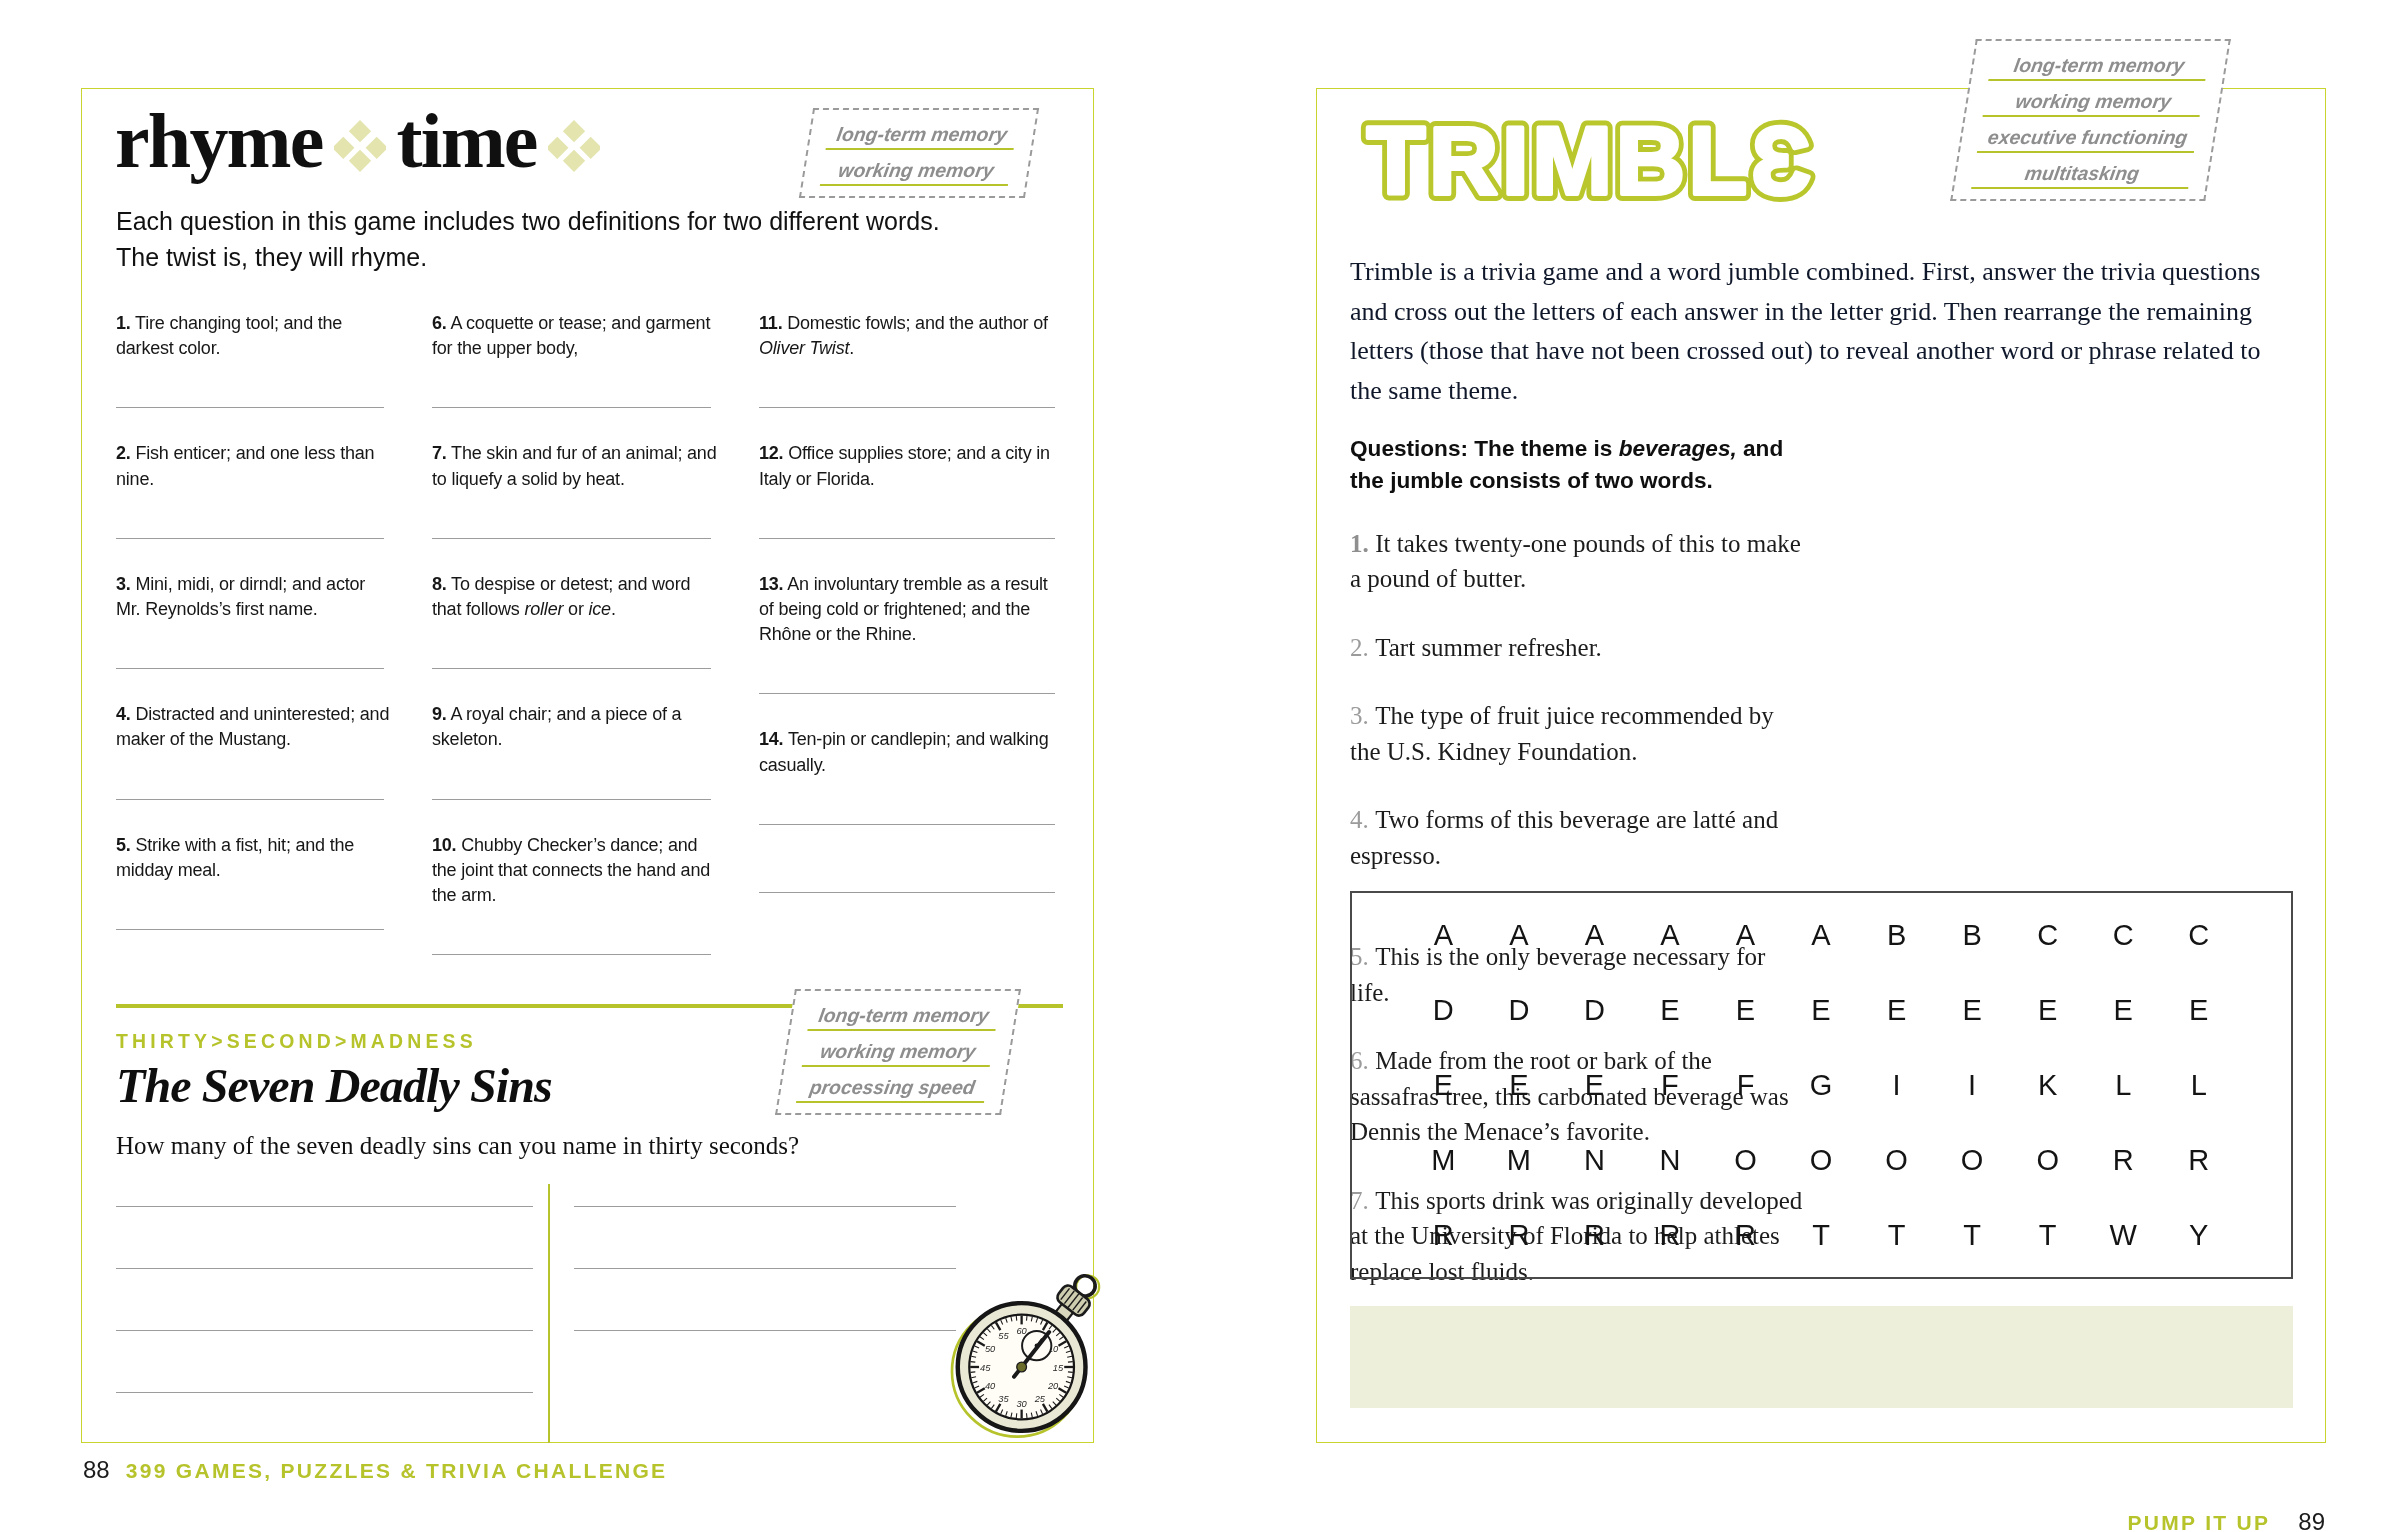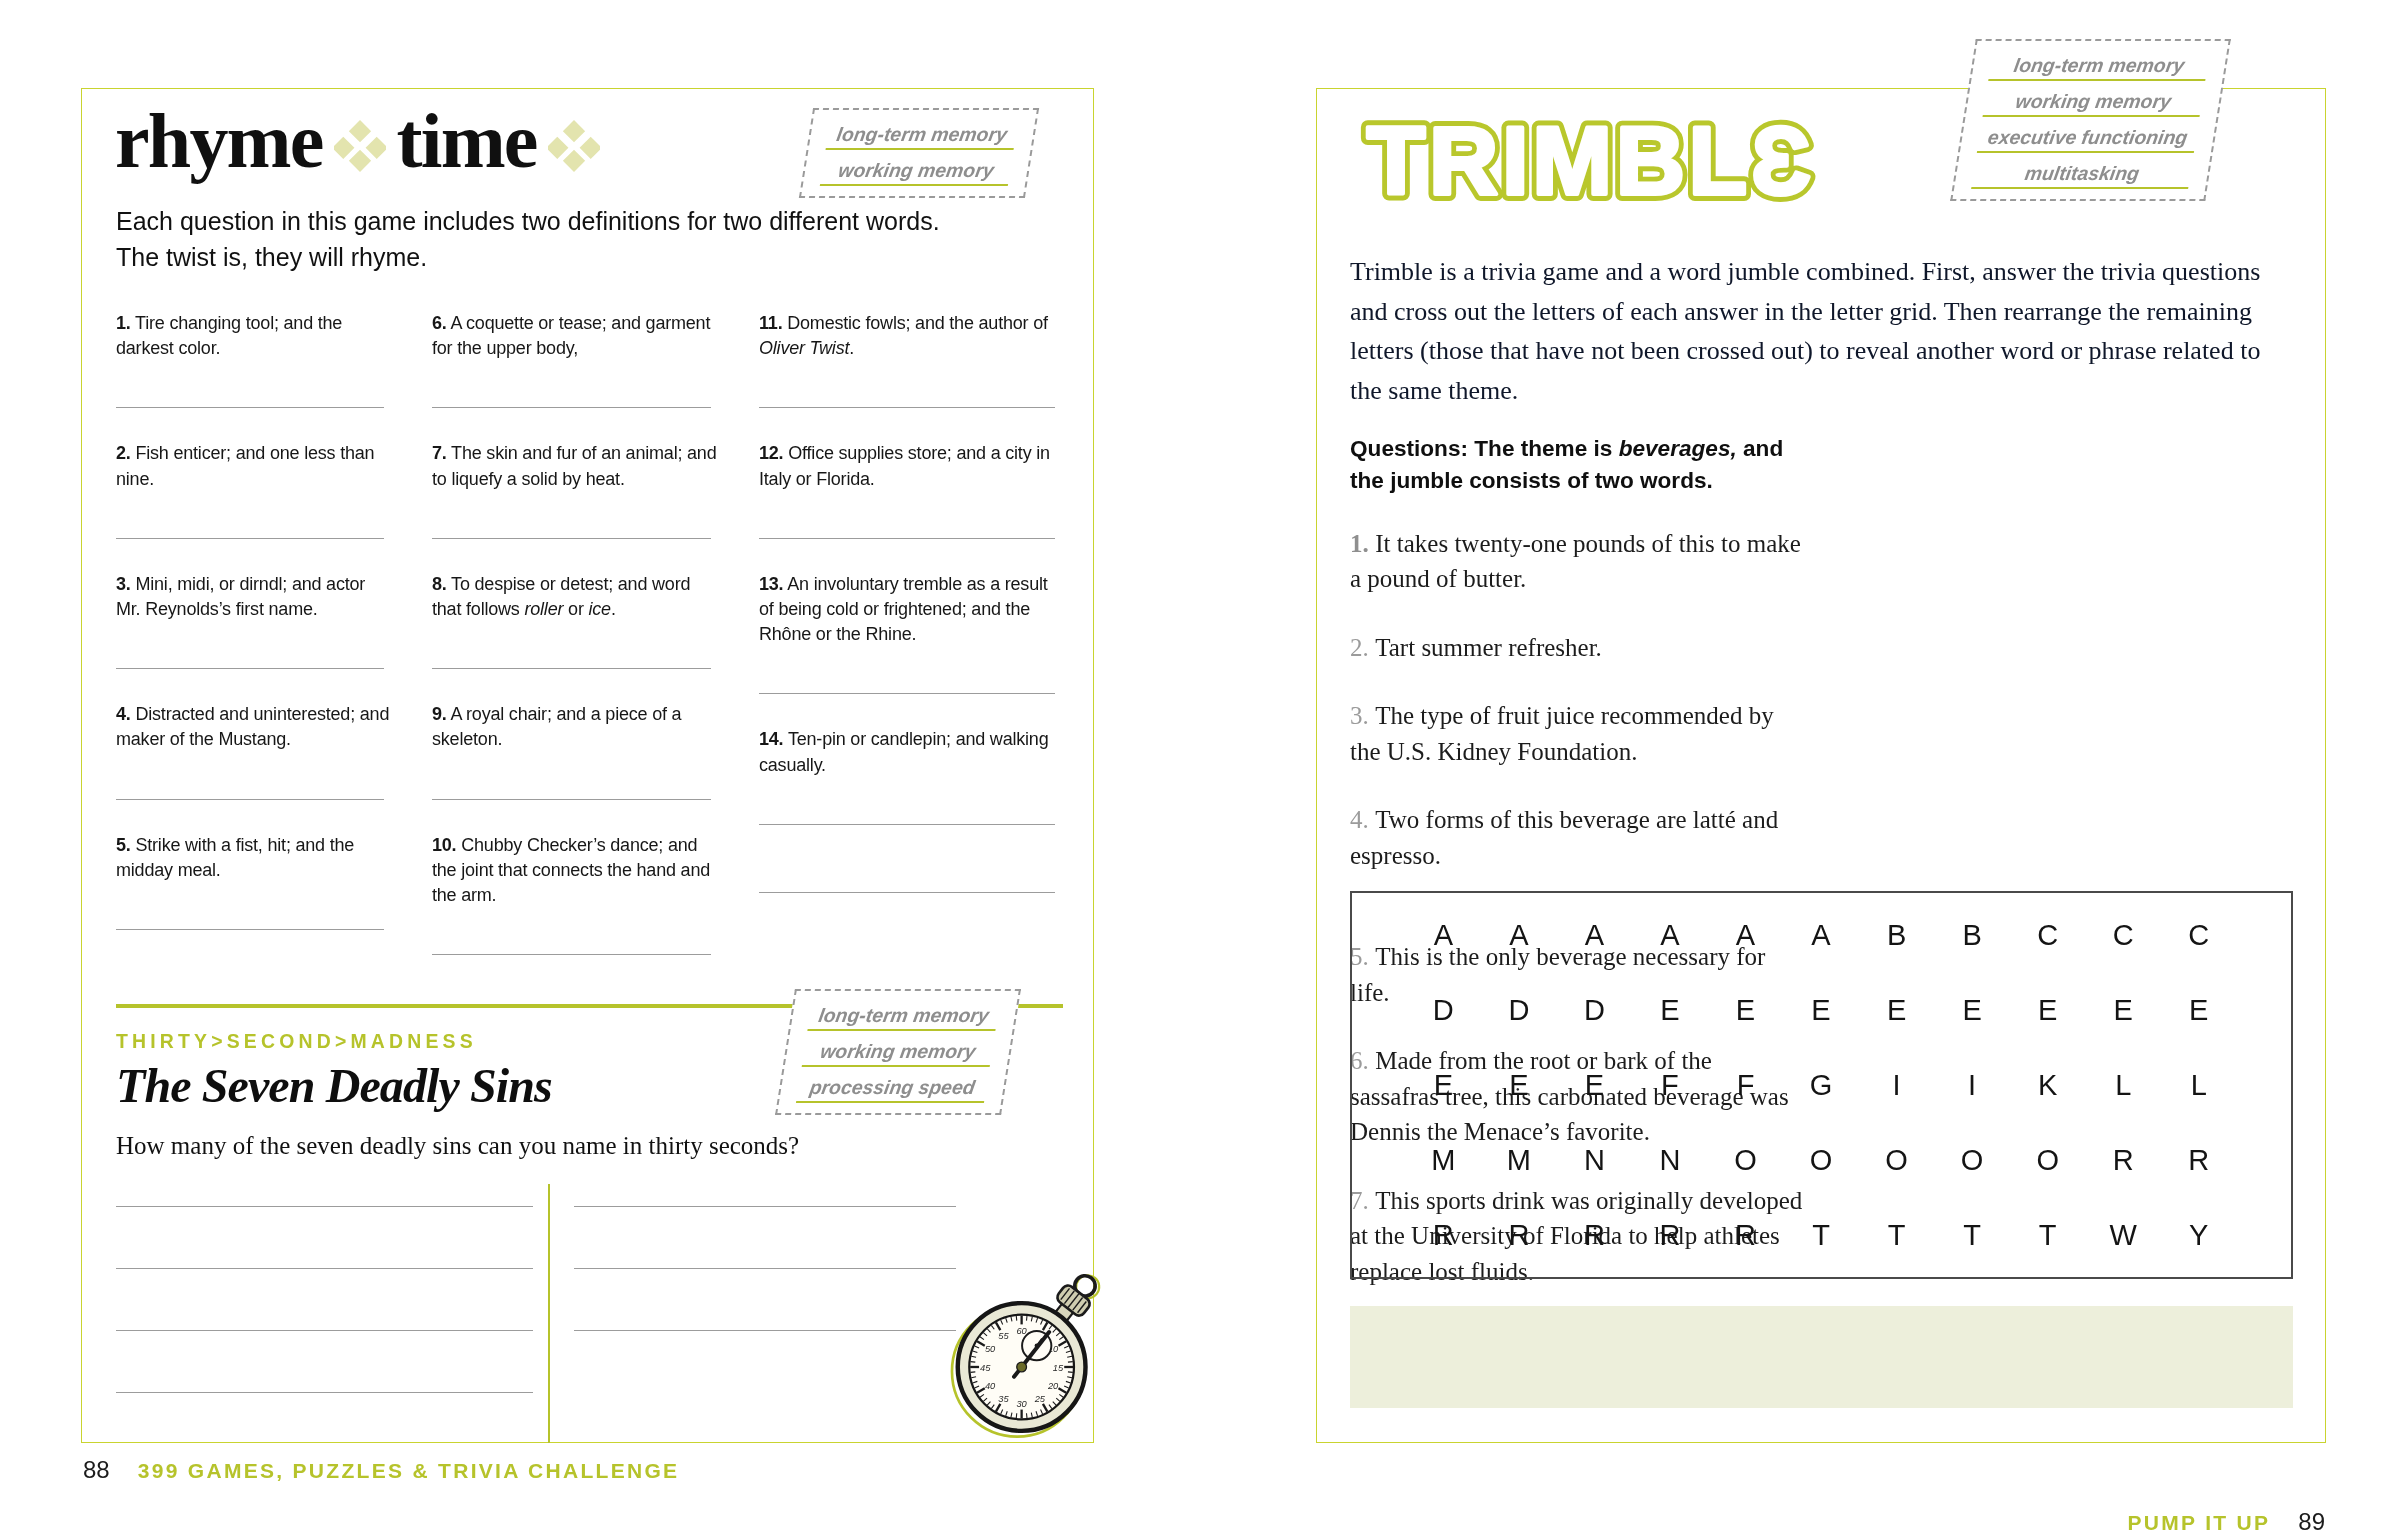--- a/index.html
+++ b/index.html
@@ -72,21 +72,21 @@
                 grid-template-columns:repeat(11,1fr); align-content:center; row-gap:42px;
                 padding:5.5px 54px; justify-items:center; font-size:29px; letter-spacing:0.9px; color:#141414; }
   .answer-box{ position:absolute; left:33px; top:1217px; width:943px; height:102px; background:#edefdb; }
 
   
   .footer-left{ position:absolute; left:83px; top:1456px; font-weight:700; font-size:21px;
                 letter-spacing:2.3px; color:var(--accent); white-space:nowrap; }
   .footer-right{ position:absolute; right:76px; top:1508px; font-weight:700; font-size:21px;
                  letter-spacing:2.3px; color:var(--accent); white-space:nowrap; text-align:right; }
   .pn{ color:#1b1b1b; font-weight:400; font-size:24px; letter-spacing:0; }
-  .footer-left .pn{ margin-right:28px; }
+  .footer-left .pn{ margin-right:16px; }
   .footer-right .pn{ margin-left:28px; }
 </style>
 </head>
 <body>
 
 <div class="canvas">
 
   <div class="page page-left">
 
     <div class="rt-title">

